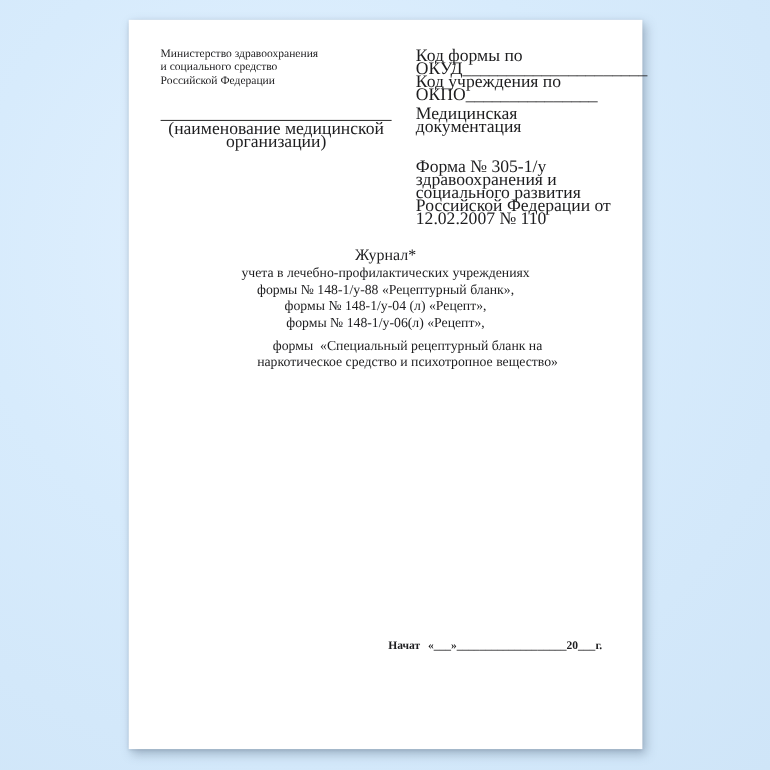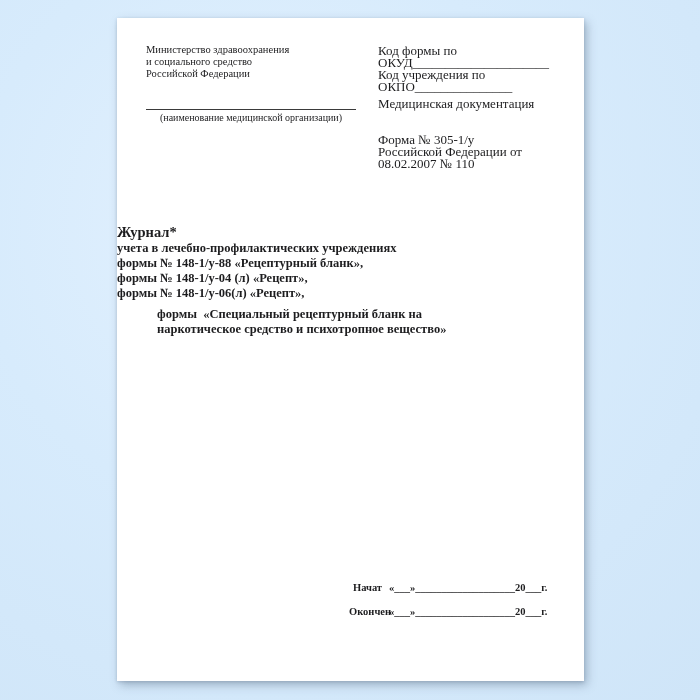--- a/index.html
+++ b/index.html
@@ -36,45 +36,46 @@
     margin-top: 29px;
     width: 210px;
   }
   .rule {
     border-top: 1px solid #3a3a3a;
     height: 0;
     width: 210px;
   }
   .caption {
     text-align: center;
-    font-size: 10px;
+    font-size: 16px;
     line-height: 12px;
     margin-top: 2px;
   }
   .header-right {
     position: absolute;
     left: 261px;
     top: 27px;
     width: 182px;
-    font-size: 13px;
+    font-size: 16px;
     line-height: 12px;
   }
   .doc-info {
     margin-top: 5px;
   }
   .bold {
     font-weight: normal;
     margin-top: 24px;
   }
   .title-block {
     position: absolute;
     left: 0;
     top: 206px;
     width: 100%;
-    font-weight: bold;
+    text-align: center;
+    font-weight: normal;
     font-size: 12.5px;
     line-height: 15px;
   }
   .title-main {
     font-size: 14.5px;
     line-height: 17px;
   }
   .title-sub {
     margin-top: 6px;
     margin-left: 40px;
@@ -113,39 +114,37 @@
         <div class="caption">(наименование медицинской организации)</div>
       </div>
     </div>
 
     <div class="header-right">
       <div>Код формы по ОКУД_____________________</div>
       <div>Код учреждения по ОКПО_______________</div>
       <div class="doc-info">
         <div>Медицинская документация</div>
         <div class="bold">Форма № 305-1/у</div>
-        <div>Российской Федерации от 08.02.2007 № 110</div>
+        <div>здравоохранения и социального развития</div>
+        <div>Российской Федерации от 12.02.2007 № 110</div>
       </div>
     </div>
 
     <div class="title-block">
       <div class="title-main">Журнал*</div>
       <div>учета в лечебно-профилактических учреждениях</div>
       <div>формы № 148-1/у-88 «Рецептурный бланк»,</div>
       <div>формы № 148-1/у-04 (л) «Рецепт»,</div>
       <div>формы № 148-1/у-06(л) «Рецепт»,</div>
       <div class="title-sub">
         <div>формы&nbsp; «Специальный рецептурный бланк на</div>
         <div>наркотическое средство и психотропное вещество»</div>
       </div>
     </div>
 
     <div class="dates">
       <div class="date-row">
         <span class="date-label">Начат</span><span>«___»</span><span>___________________</span><span>20</span><span>___</span><span>г.</span>
       </div>
-      <div class="date-row">
-        <span class="date-label">Окончен</span><span>«___»</span><span>___________________</span><span>20</span><span>___</span><span>г.</span>
-      </div>
     </div>
 
   </div>
 </div>
 
 </body></html>

